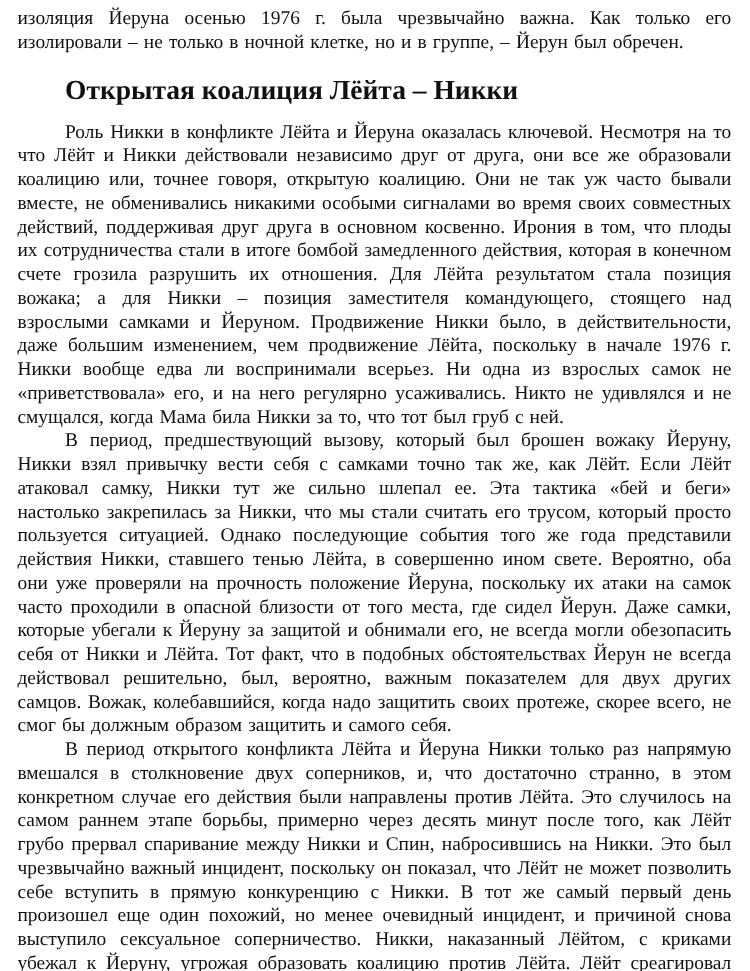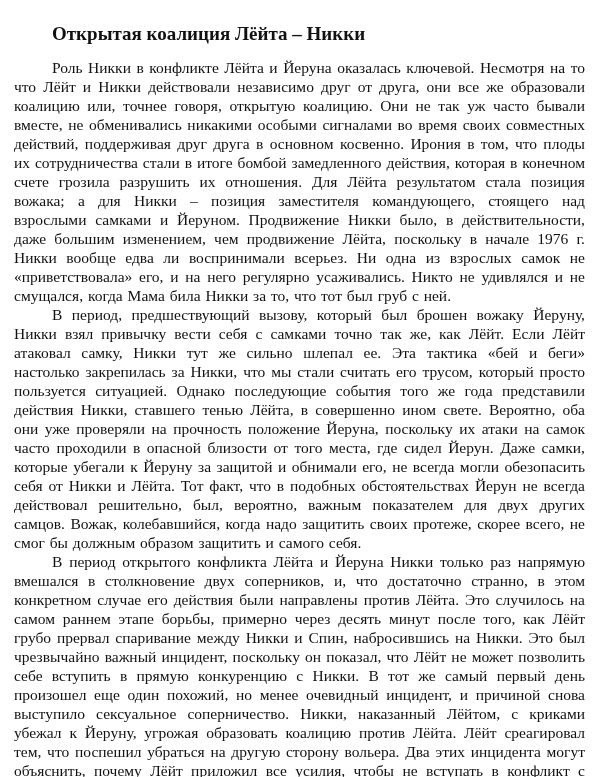--- a/index.html
+++ b/index.html
@@ -23,31 +23,32 @@
     text-align: justify;
     text-indent: 38px;
     margin: 0;
     word-spacing: 1px;
   }
   .para.continuation {
     text-indent: 0;
   }
   .section-heading {
     font-weight: bold;
-    font-size: 19px;
+    font-size: 22px;
     line-height: 22px;
     margin: 18px 0 13px 38px;
     text-align: left;
   }
 </style>
 </head>
 <body>
 
 <div class="page">
 
+  <p class="para continuation">изоляция Йеруна осенью 1976 г. была чрезвычайно важна. Как только его изолировали – не только в ночной клетке, но и в группе, – Йерун был обречен.</p>
 
   <h2 class="section-heading">Открытая коалиция Лёйта – Никки</h2>
 
   <p class="para">Роль Никки в конфликте Лёйта и Йеруна оказалась ключевой. Несмотря на то что Лёйт и Никки действовали независимо друг от друга, они все же образовали коалицию или, точнее говоря, открытую коалицию. Они не так уж часто бывали вместе, не обменивались никакими особыми сигналами во время своих совместных действий, поддерживая друг друга в основном косвенно. Ирония в том, что плоды их сотрудничества стали в итоге бомбой замедленного действия, которая в конечном счете грозила разрушить их отношения. Для Лёйта результатом стала позиция вожака; а для Никки – позиция заместителя командующего, стоящего над взрослыми самками и Йеруном. Продвижение Никки было, в действительности, даже большим изменением, чем продвижение Лёйта, поскольку в начале 1976 г. Никки вообще едва ли воспринимали всерьез. Ни одна из взрослых самок не «приветствовала» его, и на него регулярно усаживались. Никто не удивлялся и не смущался, когда Мама била Никки за то, что тот был груб с ней.</p>
 
   <p class="para">В период, предшествующий вызову, который был брошен вожаку Йеруну, Никки взял привычку вести себя с самками точно так же, как Лёйт. Если Лёйт атаковал самку, Никки тут же сильно шлепал ее. Эта тактика «бей и беги» настолько закрепилась за Никки, что мы стали считать его трусом, который просто пользуется ситуацией. Однако последующие события того же года представили действия Никки, ставшего тенью Лёйта, в совершенно ином свете. Вероятно, оба они уже проверяли на прочность положение Йеруна, поскольку их атаки на самок часто проходили в опасной близости от того места, где сидел Йерун. Даже самки, которые убегали к Йеруну за защитой и обнимали его, не всегда могли обезопасить себя от Никки и Лёйта. Тот факт, что в подобных обстоятельствах Йерун не всегда действовал решительно, был, вероятно, важным показателем для двух других самцов. Вожак, колебавшийся, когда надо защитить своих протеже, скорее всего, не смог бы должным образом защитить и самого себя.</p>
 
   <p class="para">В период открытого конфликта Лёйта и Йеруна Никки только раз напрямую вмешался в столкновение двух соперников, и, что достаточно странно, в этом конкретном случае его действия были направлены против Лёйта. Это случилось на самом раннем этапе борьбы, примерно через десять минут после того, как Лёйт грубо прервал спаривание между Никки и Спин, набросившись на Никки. Это был чрезвычайно важный инцидент, поскольку он показал, что Лёйт не может позволить себе вступить в прямую конкуренцию с Никки. В тот же самый первый день произошел еще один похожий, но менее очевидный инцидент, и причиной снова выступило сексуальное соперничество. Никки, наказанный Лёйтом, с криками убежал к Йеруну, угрожая образовать коалицию против Лёйта. Лёйт среагировал тем, что поспешил убраться на другую сторону вольера. Два этих инцидента могут объяснить, почему Лёйт приложил все усилия, чтобы не вступать в конфликт с Никки. Чтобы не настраивать Никки против себя, он должен был проявлять терпимость. Лёйт не мог рисковать, отталкивая Никки, поскольку слишком сильно в нем нуждался.</p>
 
 </div>

